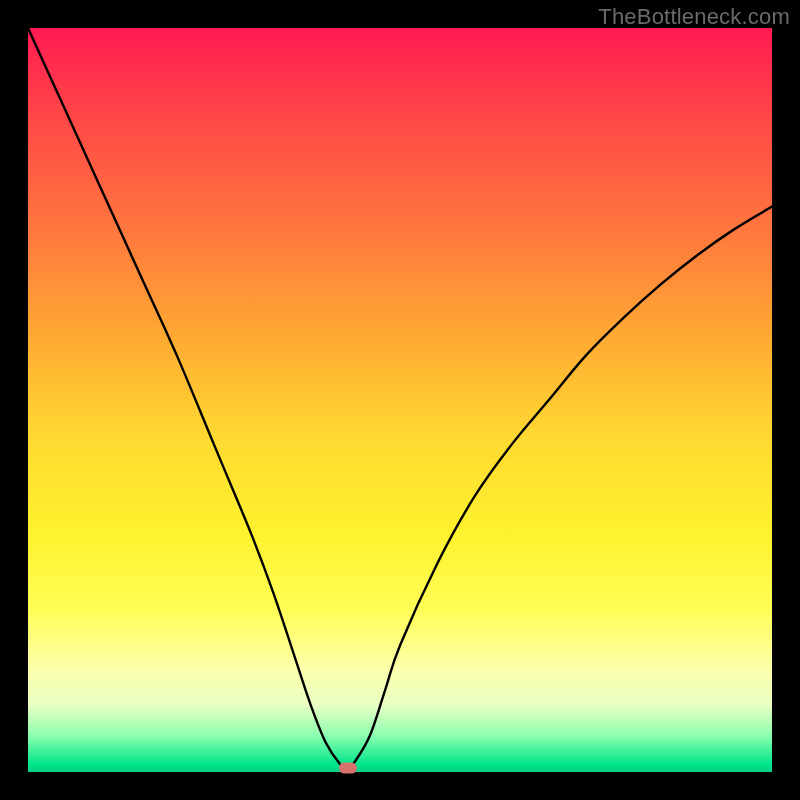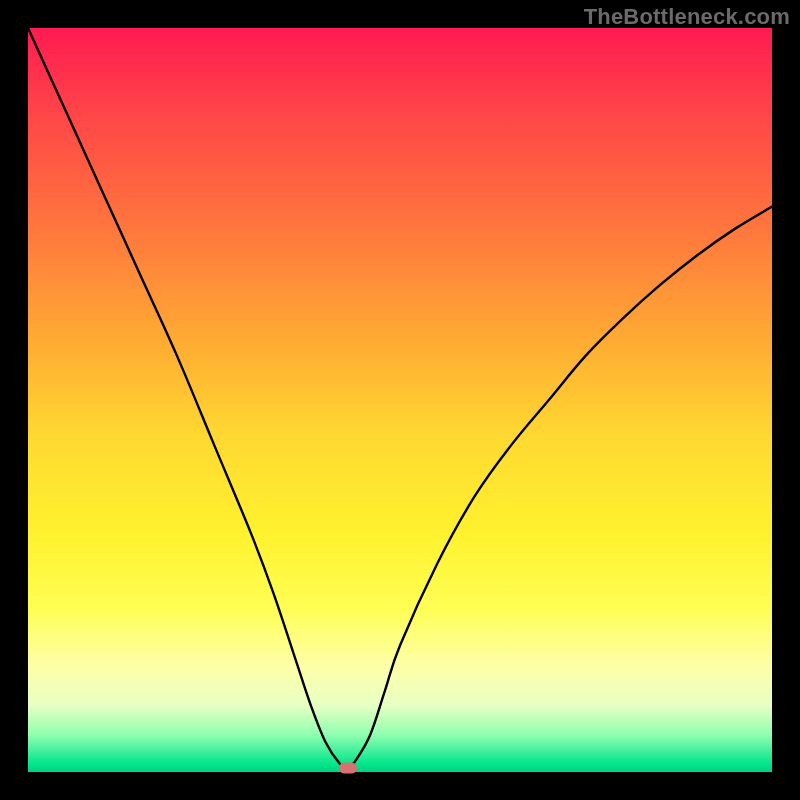--- a/index.html
+++ b/index.html
@@ -16,21 +16,21 @@
     width: 800px;
     height: 800px;
     background: #000;
   }
   .watermark {
     position: absolute;
     top: 4px;
     right: 10px;
     color: #6a6a6a;
     font-size: 22px;
-    font-weight: 700;
+    font-weight: 400;
     letter-spacing: 0.2px;
     user-select: none;
   }
   .plot-area {
     position: absolute;
     left: 28px;
     top: 28px;
     width: 744px;
     height: 744px;
     background: linear-gradient(to bottom,

